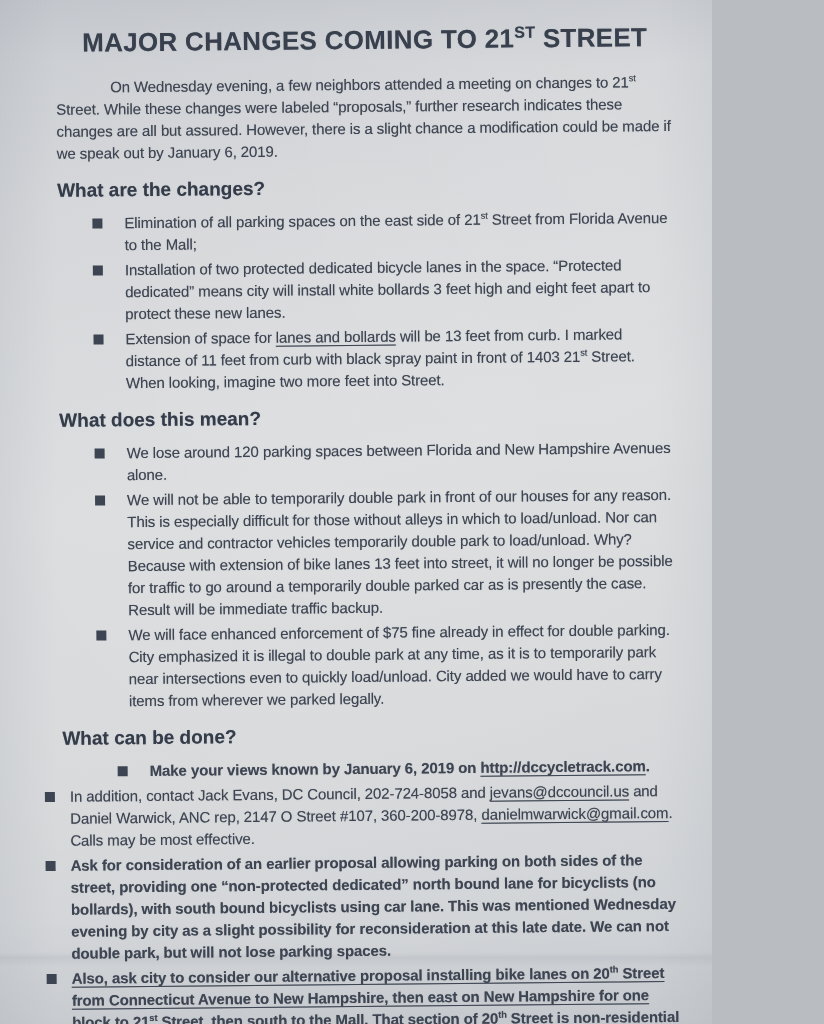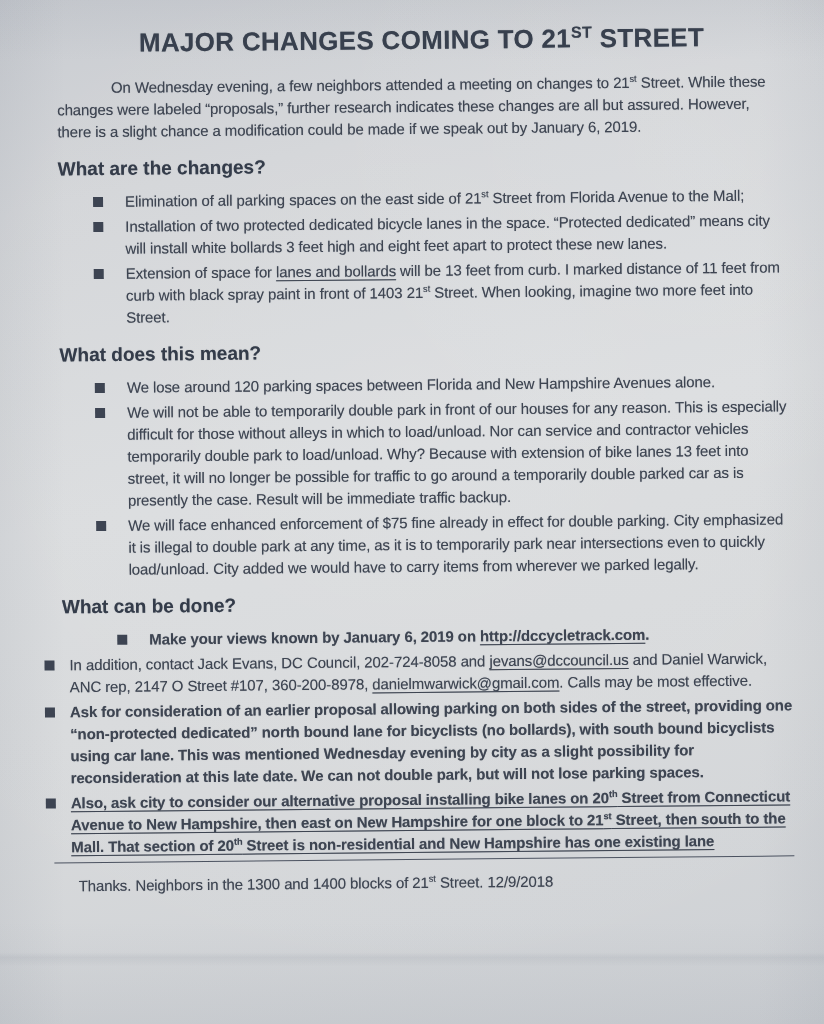--- a/index.html
+++ b/index.html
@@ -2,21 +2,21 @@
 <html><head>
 <meta charset="utf-8">
 <style>
   html,body{margin:0;padding:0;}
   body{
     width:824px;height:1024px;overflow:hidden;
     background:#b9bcc1;
     font-family:"Liberation Sans", sans-serif;
   }
   .photo{
-    position:absolute;inset:0;width:824px;height:1024px;
+    position:absolute;inset:0;width:712px;height:1024px;
     background:
       radial-gradient(140% 100% at 50% 40%, rgba(255,255,255,0.10), rgba(0,0,0,0) 60%),
       linear-gradient(168deg,#c8cbd0 0%,#d3d5d8 18%,#dadcde 45%,#d7d9db 70%,#cdd0d4 100%);
   }
   .shade{
     position:absolute;inset:0;pointer-events:none;
     background:
       linear-gradient(to right, rgba(120,128,142,0.10), rgba(0,0,0,0) 8%, rgba(0,0,0,0) 92%, rgba(120,128,142,0.08)),
       linear-gradient(to bottom, rgba(140,146,158,0.10), rgba(0,0,0,0) 6%, rgba(0,0,0,0) 90%, rgba(120,128,140,0.10)),
       linear-gradient(to bottom, rgba(0,0,0,0) 0%, rgba(0,0,0,0) 93%, rgba(110,118,132,0.10) 93.5%, rgba(0,0,0,0) 94.4%),

